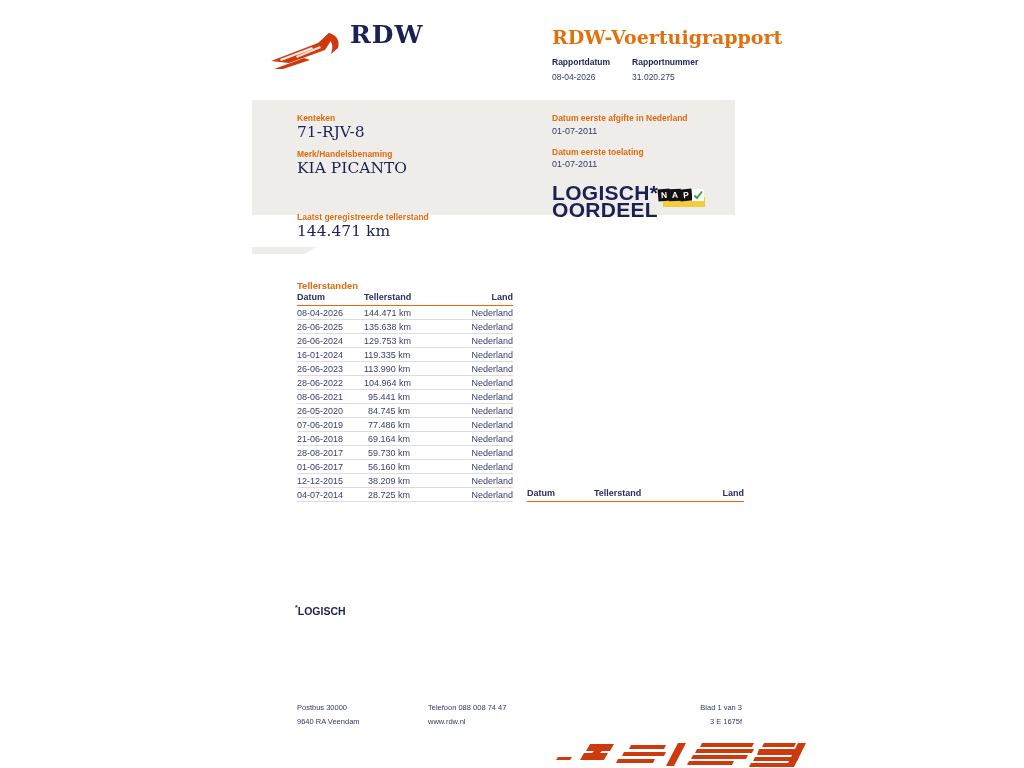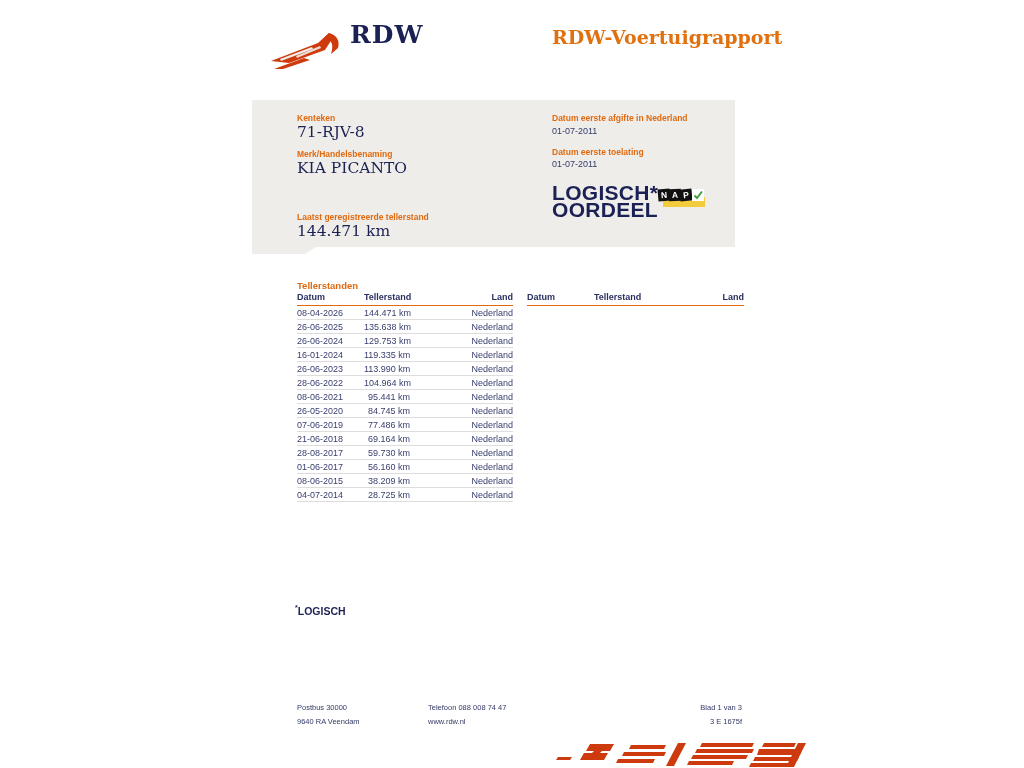--- a/index.html
+++ b/index.html
@@ -13,21 +13,21 @@
                font-family:"DejaVu Serif", serif; font-size:25px; font-weight:600;
                color:#1b2155; letter-spacing:1px; }
   .doc-title { position:absolute; left:540px; top:26px;
                font-family:"DejaVu Serif", serif; font-size:19px; font-weight:600;
                color:#e1700f; }
   .report-meta { position:absolute; left:540px; top:57px; display:flex; gap:22px; }
   .meta-label { font-size:8.5px; font-weight:bold; color:#1b2155; }
   .meta-value { font-size:8.5px; color:#333a66; margin-top:5px; }
 
   
-  .infobox { position:absolute; left:240px; top:100px; width:483px; height:147px;
+  .infobox { position:absolute; left:240px; top:100px; width:483px; height:115px;
              background:#efedea; }
   .infobox::after { content:""; position:absolute; left:0; top:147px; width:64px; height:7px;
              background:#efedea; clip-path:polygon(0 0,100% 0,82% 100%,0 100%); }
   .lbl { font-size:8.5px; font-weight:bold; color:#e06a0f; position:absolute; white-space:nowrap; }
   .big-val { font-family:"DejaVu Serif", serif; font-size:15.5px; color:#1b2155;
              position:absolute; white-space:nowrap; }
   .sm-val { font-size:9px; color:#333a66; position:absolute; white-space:nowrap; }
   .oordeel { position:absolute; left:300px; top:84px; font-size:21px; font-weight:bold;
              color:#1b2155; line-height:17px; letter-spacing:.3px; }
 
@@ -35,21 +35,21 @@
   .nap { position:absolute; left:406px; top:86px; width:50px; height:24px; }
   .nap-bar { position:absolute; left:5px; top:11px; width:42px; height:10px; background:#f2cc3d; }
   .nap-tile { position:absolute; width:12px; height:12px; background:#111111; color:#ffffff;
               font-size:8.5px; font-weight:bold; display:flex; align-items:center;
               justify-content:center; top:3px; }
   .nap-tile.check { background:#ffffff; }
 
   
   .section-title { position:absolute; left:285px; top:280px; font-size:9.5px;
                    font-weight:bold; color:#e06a0f; }
-  .tables { position:absolute; left:285px; top:292px; display:flex; gap:14px; }
+  .tables { position:absolute; left:285px; top:292px; display:flex; gap:14px;align-items:flex-end; }
   table { border-collapse:collapse; table-layout:fixed; }
   .t-left  { width:216px; }
   .t-right { width:217px; }
   th { font-size:9px; font-weight:bold; color:#2a3060; text-align:left;
        border-bottom:1.5px solid #e06a0f; padding:0 0 3px 0; white-space:nowrap; }
   th.num, td.num { text-align:right; }
   th.land, td.land { text-align:right; }
   td { font-size:9px; color:#3a4070; height:14px; padding:0;
        border-bottom:1px solid #dddddd; white-space:nowrap; }
   col.c-datum { width:67px; } col.c-tell { width:46px; } col.c-land { width:auto; }
@@ -78,20 +78,30 @@
     <path fill="#cf3a0d" d="M3 35 L50 17 L61 7 L66 10 L57 24 L21 37 Z"></path>
     <path fill="#cf3a0d" d="M6 43 L36 32 L42 34 L15 43 Z"></path>
     <path fill="#cf3a0d" d="M61 7 C69 9 72 15 70 22 L63 28 C66 19 64 13 56 12 Z"></path>
     <path fill="#efedea" d="M12 33 L44 21 L45 23 L13 35 Z"></path>
     <path fill="#efedea" d="M28 30 L52 20 L53 22 L29 32 Z" opacity=".9"></path>
   </svg>
   <div class="logo-text">RDW</div>
 
   <div class="doc-title">RDW-Voertuigrapport</div>
 
+  <div class="report-meta">
+    <div>
+      <div class="meta-label">Rapportdatum</div>
+      <div class="meta-value">08-04-2026</div>
+    </div>
+    <div>
+      <div class="meta-label">Rapportnummer</div>
+      <div class="meta-value">31.020.275</div>
+    </div>
+  </div>
 
   <div class="infobox">
     <div class="lbl" style="left:45px; top:13px;">Kenteken</div>
     <div class="big-val" style="left:45px; top:23px;">71-RJV-8</div>
     <div class="lbl" style="left:45px; top:49px;">Merk/Handelsbenaming</div>
     <div class="big-val" style="left:45px; top:59px;">KIA PICANTO</div>
     <div class="lbl" style="left:45px; top:112px;">Laatst geregistreerde tellerstand</div>
     <div class="big-val" style="left:45px; top:122px;">144.471 km</div>
 
     <div class="lbl" style="left:300px; top:13px;">Datum eerste afgifte in Nederland</div>
@@ -188,21 +198,21 @@
             <td>28-08-2017</td>
             <td class="num">59.730 km</td>
             <td class="land">Nederland</td>
           </tr>
           <tr>
             <td>01-06-2017</td>
             <td class="num">56.160 km</td>
             <td class="land">Nederland</td>
           </tr>
           <tr>
-            <td>08-06-2015</td>
+            <td>12-12-2015</td>
             <td class="num">38.209 km</td>
             <td class="land">Nederland</td>
           </tr>
           <tr>
             <td>04-07-2014</td>
             <td class="num">28.725 km</td>
             <td class="land">Nederland</td>
           </tr>
         </tbody>
     </table>

